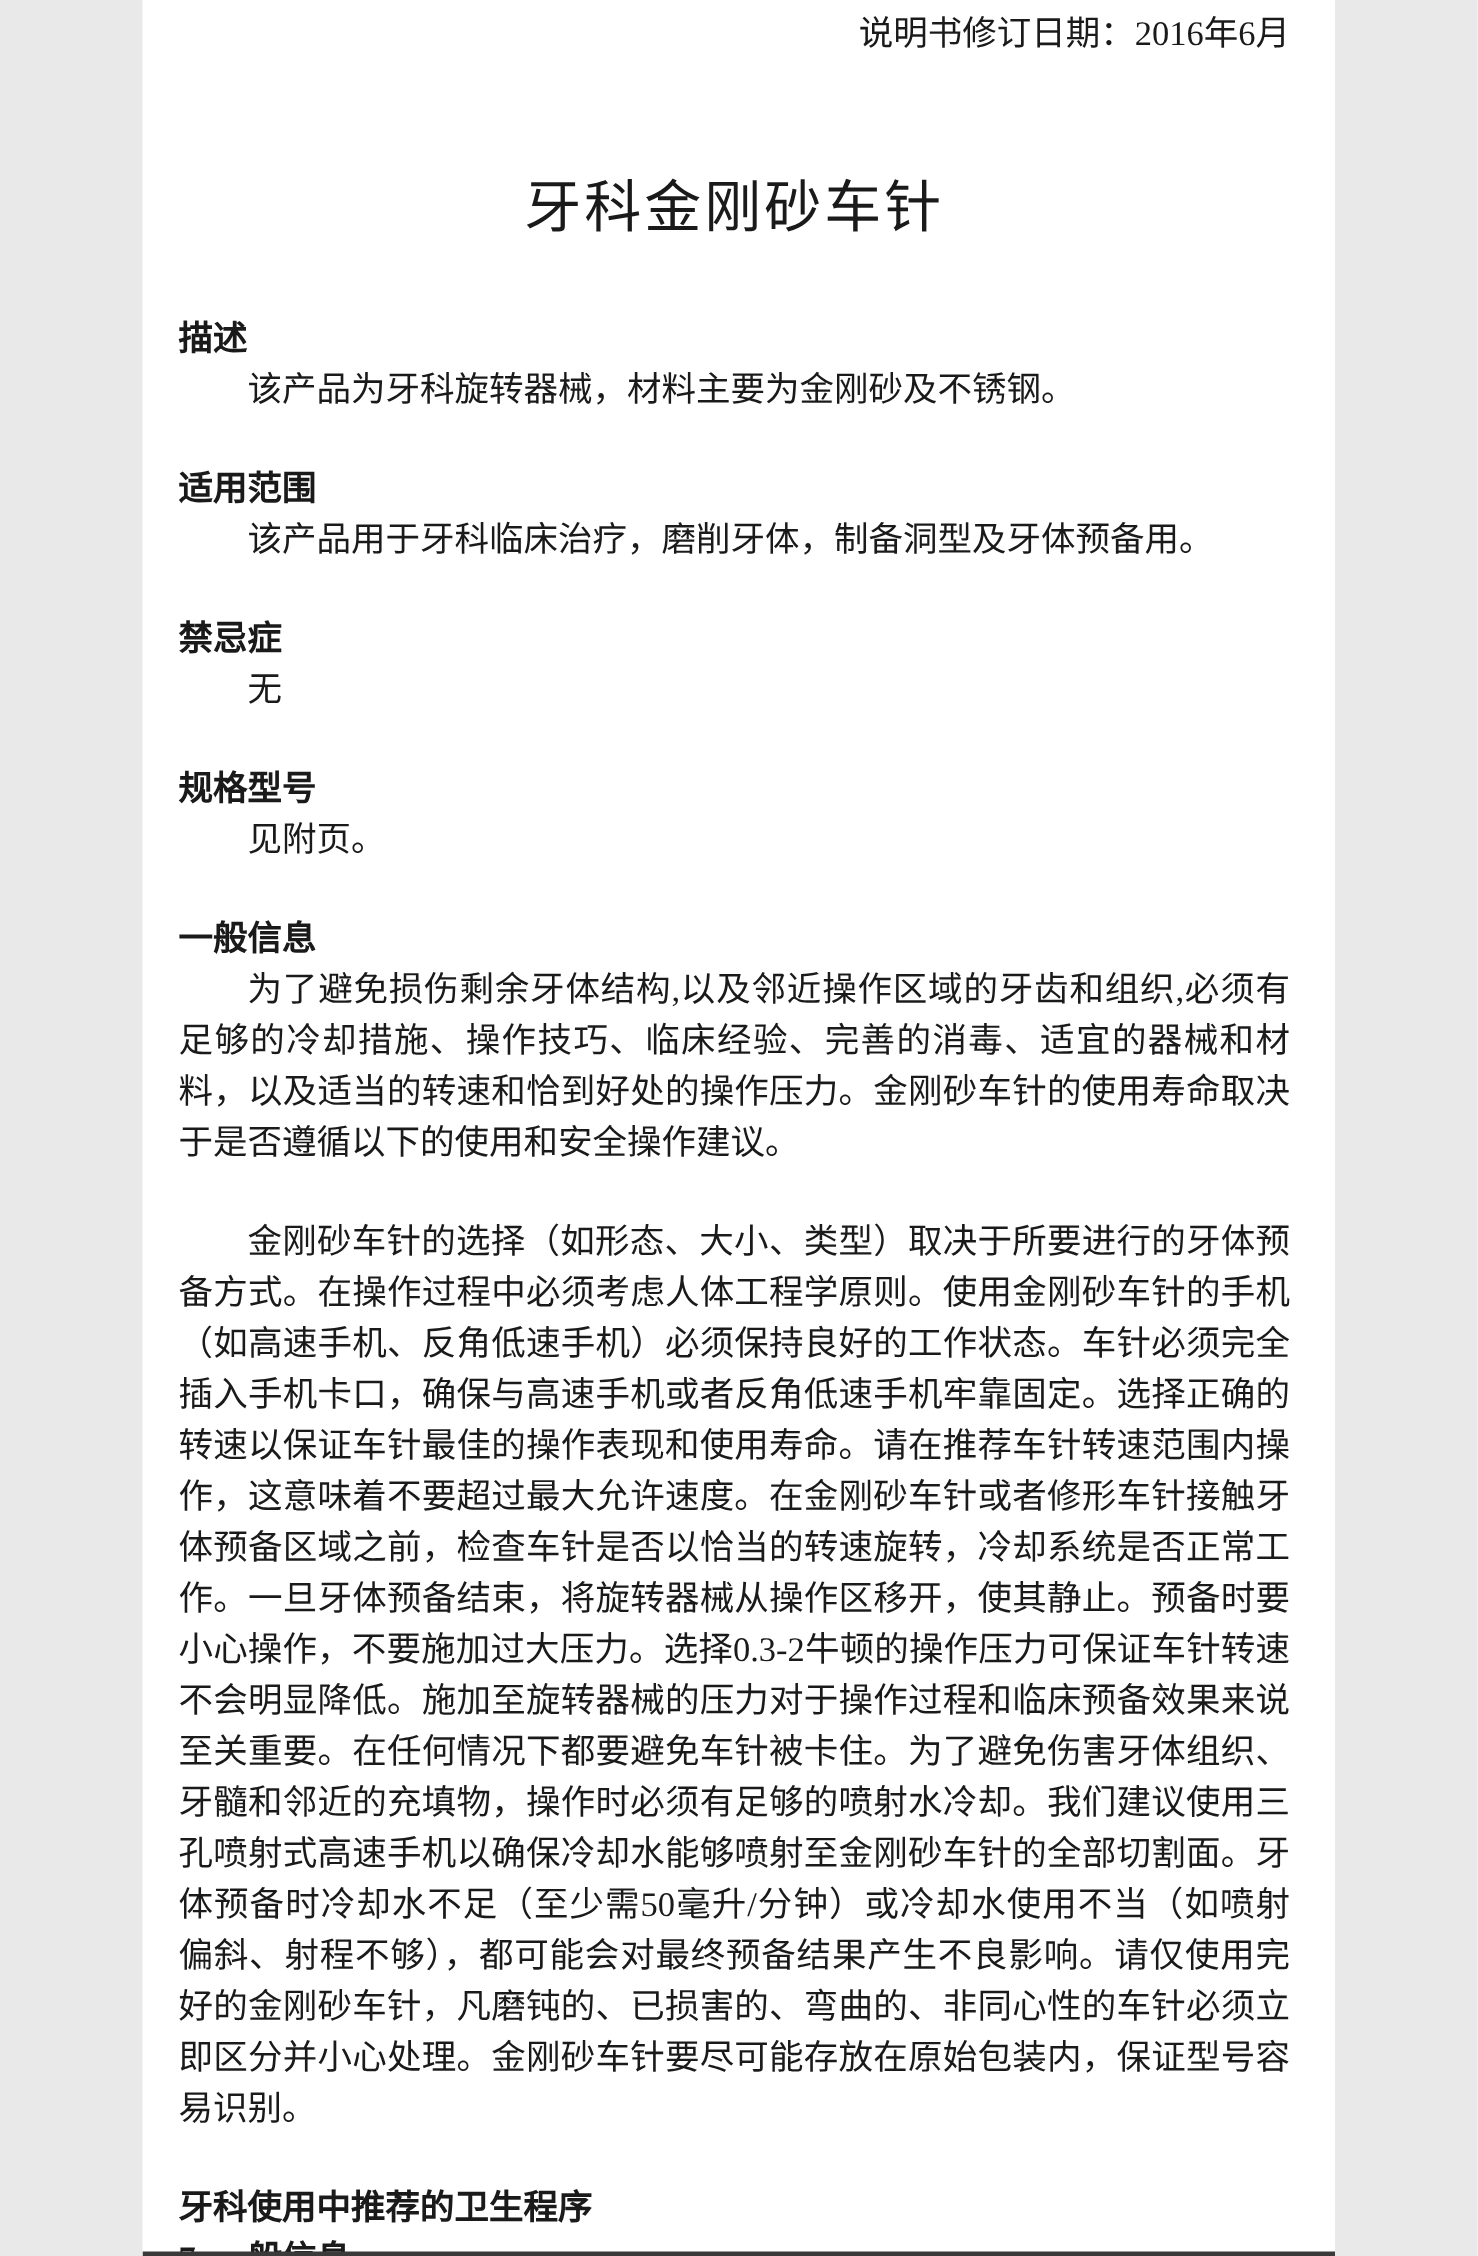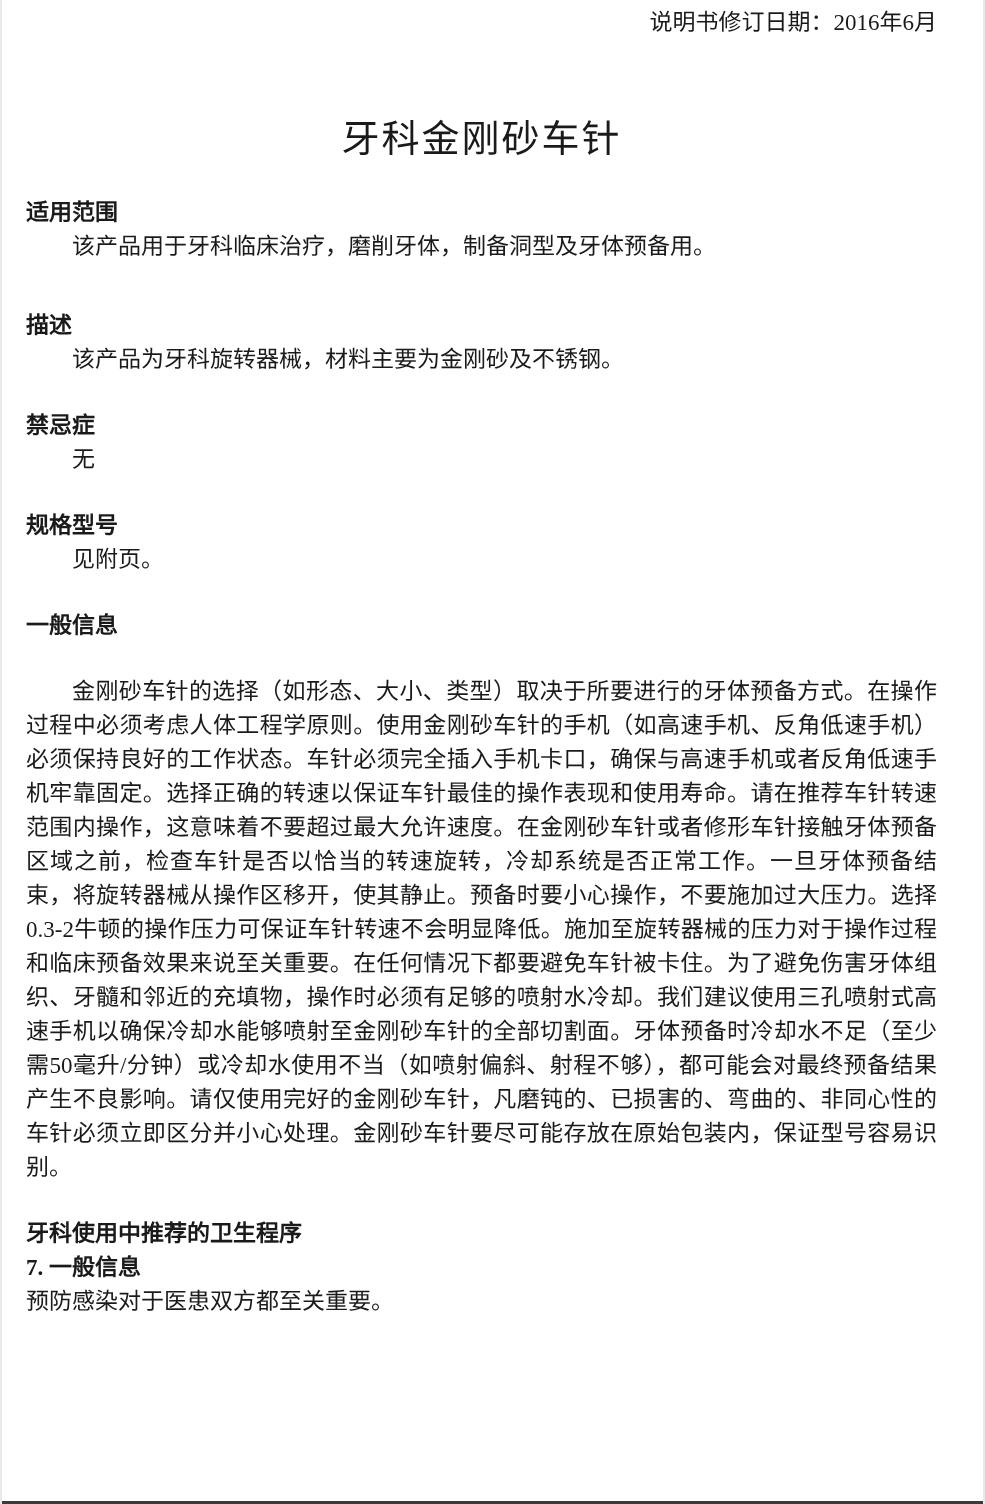--- a/index.html
+++ b/index.html
@@ -1,26 +1,26 @@
 <!DOCTYPE html>
 <html lang="zh-CN"><head>
 <meta charset="utf-8">
 <style>
   html, body { margin: 0; padding: 0; background: #e9e9e9; }
   .page {
     position: relative;
-    width: 981px;
+    width: 795px;
     height: 1504px;
     margin: 0 auto;
     background: #ffffff;
     color: #1a1a1a;
     font-family: "Liberation Serif", serif;
     font-size: 23px;
     line-height: 34px;
-    padding: 6px 46px 0 24px;
+    padding: 6px 30px 0 24px;
     box-sizing: border-box;
     overflow: hidden;
   }
   .revision-date {
     text-align: right;
     line-height: 34px;
   }
   .doc-title {
     margin: 74px 0 0 0;
     font-size: 38px;
@@ -60,42 +60,43 @@
 </head>
 <body>
 
 <div class="page">
 
   <div class="revision-date">说明书修订日期：2016年6月</div>
 
   <h1 class="doc-title">牙科金刚砂车针</h1>
 
 
+  <section class="section first">
+    <h2>描述</h2>
+    <p class="indent">该产品为牙科旋转器械，材料主要为金刚砂及不锈钢。</p>
+  </section>
+
   <section class="section">
     <h2>适用范围</h2>
     <p class="indent">该产品用于牙科临床治疗，磨削牙体，制备洞型及牙体预备用。</p>
-  </section>
-
-  <section class="section first">
-    <h2>描述</h2>
-    <p class="indent">该产品为牙科旋转器械，材料主要为金刚砂及不锈钢。</p>
   </section>
 
   <section class="section">
     <h2>禁忌症</h2>
     <p class="indent">无</p>
   </section>
 
   <section class="section">
     <h2>规格型号</h2>
     <p class="indent">见附页。</p>
   </section>
 
   <section class="section">
     <h2>一般信息</h2>
+    <p class="indent">为了避免损伤剩余牙体结构,以及邻近操作区域的牙齿和组织,必须有足够的冷却措施、操作技巧、临床经验、完善的消毒、适宜的器械和材料，以及适当的转速和恰到好处的操作压力。金刚砂车针的使用寿命取决于是否遵循以下的使用和安全操作建议。</p>
   </section>
 
   <section class="section">
     <p class="indent">金刚砂车针的选择（如形态、大小、类型）取决于所要进行的牙体预备方式。在操作过程中必须考虑人体工程学原则。使用金刚砂车针的手机（如高速手机、反角低速手机）必须保持良好的工作状态。车针必须完全插入手机卡口，确保与高速手机或者反角低速手机牢靠固定。选择正确的转速以保证车针最佳的操作表现和使用寿命。请在推荐车针转速范围内操作，这意味着不要超过最大允许速度。在金刚砂车针或者修形车针接触牙体预备区域之前，检查车针是否以恰当的转速旋转，冷却系统是否正常工作。一旦牙体预备结束，将旋转器械从操作区移开，使其静止。预备时要小心操作，不要施加过大压力。选择0.3-2牛顿的操作压力可保证车针转速不会明显降低。施加至旋转器械的压力对于操作过程和临床预备效果来说至关重要。在任何情况下都要避免车针被卡住。为了避免伤害牙体组织、牙髓和邻近的充填物，操作时必须有足够的喷射水冷却。我们建议使用三孔喷射式高速手机以确保冷却水能够喷射至金刚砂车针的全部切割面。牙体预备时冷却水不足（至少需50毫升/分钟）或冷却水使用不当（如喷射偏斜、射程不够），都可能会对最终预备结果产生不良影响。请仅使用完好的金刚砂车针，凡磨钝的、已损害的、弯曲的、非同心性的车针必须立即区分并小心处理。金刚砂车针要尽可能存放在原始包装内，保证型号容易识别。</p>
   </section>
 
   <section class="section">
     <h2>牙科使用中推荐的卫生程序</h2>
     <h2 class="sub-heading">7. 一般信息</h2>
     <p class="hygiene-body">预防感染对于医患双方都至关重要。</p>

